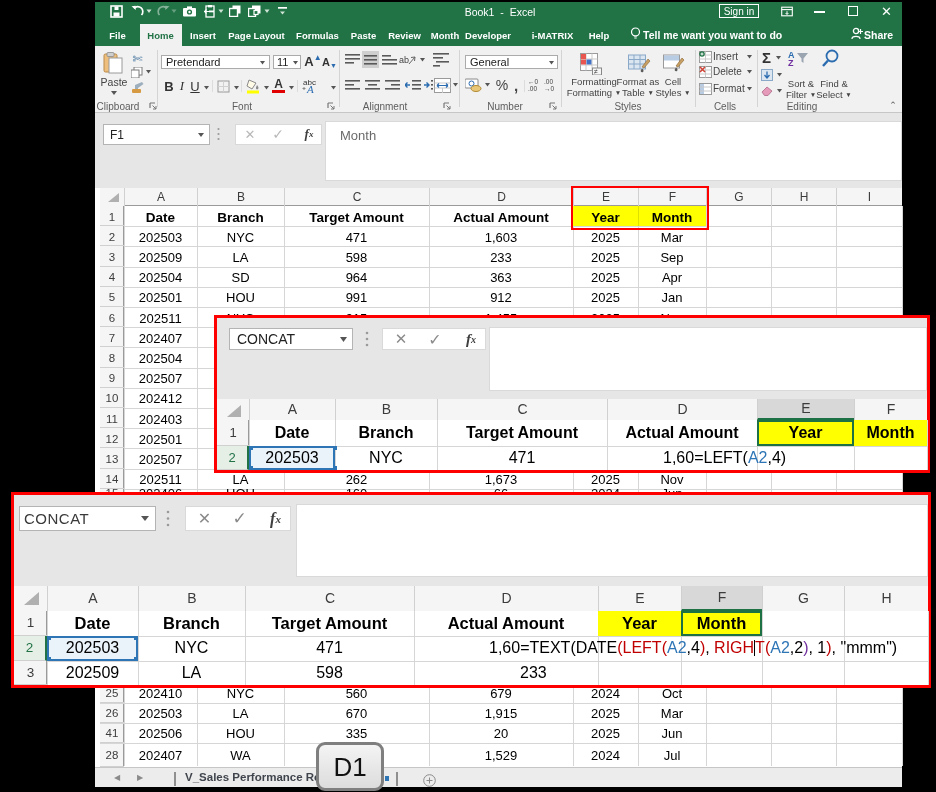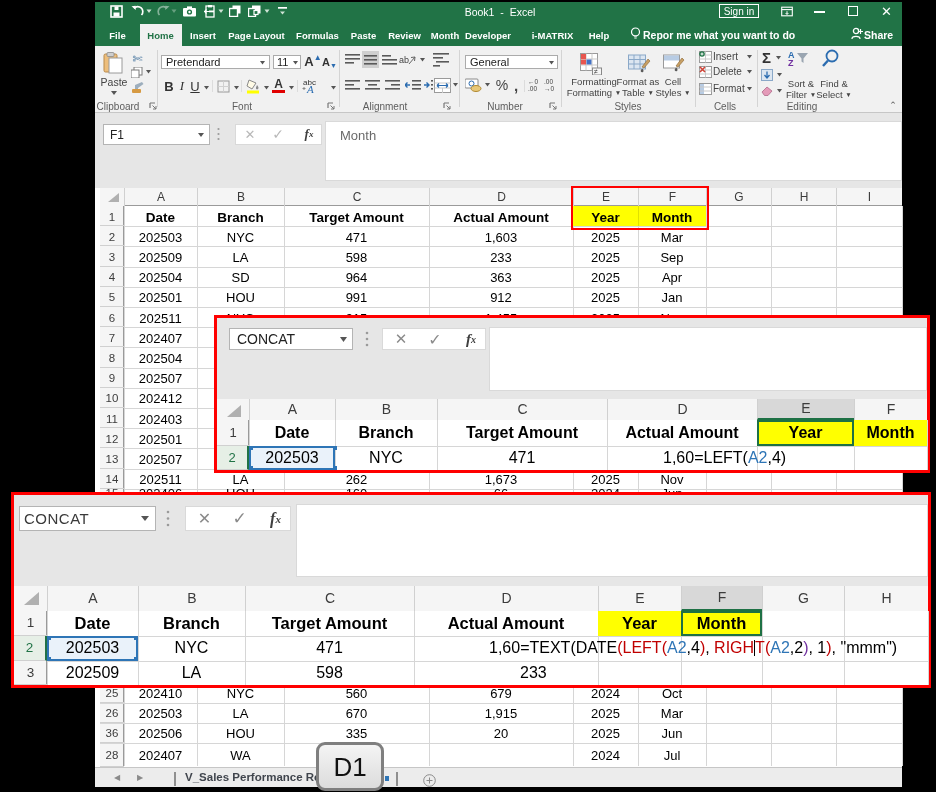--- a/index.html
+++ b/index.html
@@ -110,21 +110,21 @@
 <div class="ct" style="left:424px;top:26px;width:42px;height:18px;color:#fff;font-size:9.5px;font-weight:bold;white-space:nowrap;">Month</div>
 <div class="ct" style="left:466px;top:26px;width:44px;height:18px;color:#fff;font-size:9.5px;font-weight:bold;white-space:nowrap;">Developer</div>
 <div class="ct" style="left:530px;top:26px;width:45px;height:18px;color:#fff;font-size:9.5px;font-weight:bold;white-space:nowrap;">i-MATRIX</div>
 <div class="ct" style="left:581px;top:26px;width:36px;height:18px;color:#fff;font-size:9.5px;font-weight:bold;white-space:nowrap;">Help</div>
 <div style="left:630px;top:27px;width:11px;height:15px;">
       <svg width="11" height="15">
         <circle cx="5.5" cy="5" r="4" fill="none" stroke="#fff" stroke-width="1.2"></circle>
         <path d="M4 9 L7 9 M4.3 11 L6.7 11" stroke="#fff" stroke-width="1.2"></path>
       </svg>
     </div>
-<div class="cl" style="left:643px;top:26px;width:150px;height:18px;color:#fff;font-size:10.5px;font-weight:bold;white-space:nowrap;">Repor me what you want to do</div>
+<div class="cl" style="left:643px;top:26px;width:150px;height:18px;color:#fff;font-size:10.5px;font-weight:bold;white-space:nowrap;">Tell me want you want to do</div>
 <div style="left:851px;top:27px;width:12px;height:13px;">
       <svg width="12" height="13">
         <circle cx="5" cy="4" r="2.6" fill="none" stroke="#fff" stroke-width="1.3"></circle>
         <path d="M1 12 C1 8.5 9 8.5 9 12" fill="none" stroke="#fff" stroke-width="1.3"></path>
         <path d="M9.5 2 L9.5 7 M7 4.5 L12 4.5" stroke="#fff" stroke-width="1.2"></path>
       </svg>
     </div>
 <div class="cl" style="left:864px;top:26px;width:36px;height:18px;color:#fff;font-size:10.5px;font-weight:bold;">Share</div>
 <div style="left:95px;top:46px;width:807px;height:67px;background:#f1f1f1;border-bottom:1px solid #c6c6c6;"></div>
 <div style="left:157px;top:50px;width:1px;height:57px;background:#d4d4d4;"></div>
@@ -580,21 +580,21 @@
 <div class="ct" style="left:100px;top:347.4px;width:24px;height:20.2px;color:#3c3c3c;font-size:11.5px;border-bottom:1px solid #d0d0d0;padding-top:2px;">8</div>
 <div class="ct" style="left:100px;top:367.6px;width:24px;height:20.2px;color:#3c3c3c;font-size:11.5px;border-bottom:1px solid #d0d0d0;padding-top:2px;">9</div>
 <div class="ct" style="left:100px;top:387.8px;width:24px;height:20.2px;color:#3c3c3c;font-size:11.5px;border-bottom:1px solid #d0d0d0;padding-top:2px;">10</div>
 <div class="ct" style="left:100px;top:408.0px;width:24px;height:20.2px;color:#3c3c3c;font-size:11.5px;border-bottom:1px solid #d0d0d0;padding-top:2px;">11</div>
 <div class="ct" style="left:100px;top:428.2px;width:24px;height:20.2px;color:#3c3c3c;font-size:11.5px;border-bottom:1px solid #d0d0d0;padding-top:2px;">12</div>
 <div class="ct" style="left:100px;top:448.4px;width:24px;height:20.2px;color:#3c3c3c;font-size:11.5px;border-bottom:1px solid #d0d0d0;padding-top:2px;">13</div>
 <div class="ct" style="left:100px;top:468.6px;width:24px;height:20.2px;color:#3c3c3c;font-size:11.5px;border-bottom:1px solid #d0d0d0;padding-top:2px;">14</div>
 <div class="ct" style="left:100px;top:482.5px;width:24px;height:20.2px;color:#3c3c3c;font-size:11.5px;border-bottom:1px solid #d0d0d0;padding-top:2px;">15</div>
 <div class="ct" style="left:100px;top:682.5px;width:24px;height:20px;color:#3c3c3c;font-size:11.5px;border-bottom:1px solid #d0d0d0;padding-top:2px;">25</div>
 <div class="ct" style="left:100px;top:702.5px;width:24px;height:20px;color:#3c3c3c;font-size:11.5px;border-bottom:1px solid #d0d0d0;padding-top:2px;">26</div>
-<div class="ct" style="left:100px;top:722.5px;width:24px;height:20.5px;color:#3c3c3c;font-size:11.5px;border-bottom:1px solid #d0d0d0;padding-top:2px;">36</div>
+<div class="ct" style="left:100px;top:722.5px;width:24px;height:20.5px;color:#3c3c3c;font-size:11.5px;border-bottom:1px solid #d0d0d0;padding-top:2px;">41</div>
 <div class="ct" style="left:100px;top:743px;width:24px;height:23.5px;color:#3c3c3c;font-size:11.5px;border-bottom:1px solid #d0d0d0;padding-top:2px;">28</div>
 <div style="left:100px;top:702.5px;width:802px;height:1px;background:#d6d6d6;"></div>
 <div style="left:100px;top:722.5px;width:802px;height:1px;background:#d6d6d6;"></div>
 <div style="left:100px;top:743px;width:802px;height:1px;background:#d6d6d6;"></div>
 <div style="left:573px;top:206px;width:65px;height:20.2px;background:#ffff00;"></div>
 <div style="left:638px;top:206px;width:68px;height:20.2px;background:#ffff00;"></div>
 <div class="ct" style="left:124px;top:206px;width:73px;height:20.2px;color:#000;font-size:13.5px;font-weight:bold;padding-top:2px;">Date</div>
 <div class="ct" style="left:197px;top:206px;width:87px;height:20.2px;color:#000;font-size:13.5px;font-weight:bold;padding-top:2px;">Branch</div>
 <div class="ct" style="left:284px;top:206px;width:145px;height:20.2px;color:#000;font-size:13.5px;font-weight:bold;padding-top:2px;">Target Amount</div>
 <div class="ct" style="left:429px;top:206px;width:144px;height:20.2px;color:#000;font-size:13.5px;font-weight:bold;padding-top:2px;">Actual Amount</div>
@@ -698,20 +698,21 @@
 <div class="ct" style="left:638px;top:702.5px;width:68px;height:20px;color:#000;font-size:13px;font-weight:normal;padding-top:2px;">Mar</div>
 <div class="ct" style="left:124px;top:722.5px;width:73px;height:20.5px;color:#000;font-size:13px;font-weight:normal;padding-top:2px;">202506</div>
 <div class="ct" style="left:197px;top:722.5px;width:87px;height:20.5px;color:#000;font-size:13px;font-weight:normal;padding-top:2px;">HOU</div>
 <div class="ct" style="left:284px;top:722.5px;width:145px;height:20.5px;color:#000;font-size:13px;font-weight:normal;padding-top:2px;">335</div>
 <div class="ct" style="left:429px;top:722.5px;width:144px;height:20.5px;color:#000;font-size:13px;font-weight:normal;padding-top:2px;">20</div>
 <div class="ct" style="left:573px;top:722.5px;width:65px;height:20.5px;color:#000;font-size:13px;font-weight:normal;padding-top:2px;">2025</div>
 <div class="ct" style="left:638px;top:722.5px;width:68px;height:20.5px;color:#000;font-size:13px;font-weight:normal;padding-top:2px;">Jun</div>
 <div class="ct" style="left:124px;top:743px;width:73px;height:23.5px;color:#000;font-size:13px;font-weight:normal;padding-top:2px;">202407</div>
 <div class="ct" style="left:197px;top:743px;width:87px;height:23.5px;color:#000;font-size:13px;font-weight:normal;padding-top:2px;">WA</div>
 <div class="ct" style="left:284px;top:743px;width:145px;height:23.5px;color:#000;font-size:13px;font-weight:normal;padding-top:2px;">680</div>
+<div class="ct" style="left:429px;top:743px;width:144px;height:23.5px;color:#000;font-size:13px;font-weight:normal;padding-top:2px;">1,529</div>
 <div class="ct" style="left:573px;top:743px;width:65px;height:23.5px;color:#000;font-size:13px;font-weight:normal;padding-top:2px;">2024</div>
 <div class="ct" style="left:638px;top:743px;width:68px;height:23.5px;color:#000;font-size:13px;font-weight:normal;padding-top:2px;">Jul</div>
 <div style="left:638px;top:206px;width:1px;height:20.2px;background:#e0e000;"></div>
 <div style="left:571px;top:186px;width:138px;height:44px;border:2.5px solid #ff0000;"></div>
 <div style="left:95px;top:766.5px;width:807px;height:20.5px;background:#ececec;border-top:1px solid #c6c6c6;"></div>
 <div class="ct" style="left:112px;top:772px;width:10px;height:11px;color:#8a8a8a;font-size:8px;">◀</div>
 <div class="ct" style="left:135px;top:772px;width:10px;height:11px;color:#8a8a8a;font-size:8px;">▶</div>
 <div style="left:174px;top:772px;width:1.5px;height:14px;background:#8f8f8f;"></div>
 <div class="cl" style="left:185px;top:769px;width:210px;height:16px;color:#40454d;font-size:11.5px;font-weight:bold;white-space:nowrap;overflow:hidden;">V_Sales Performance Repor</div>
 <div style="left:385px;top:776px;width:4px;height:5px;background:#2e75b6;"></div>

